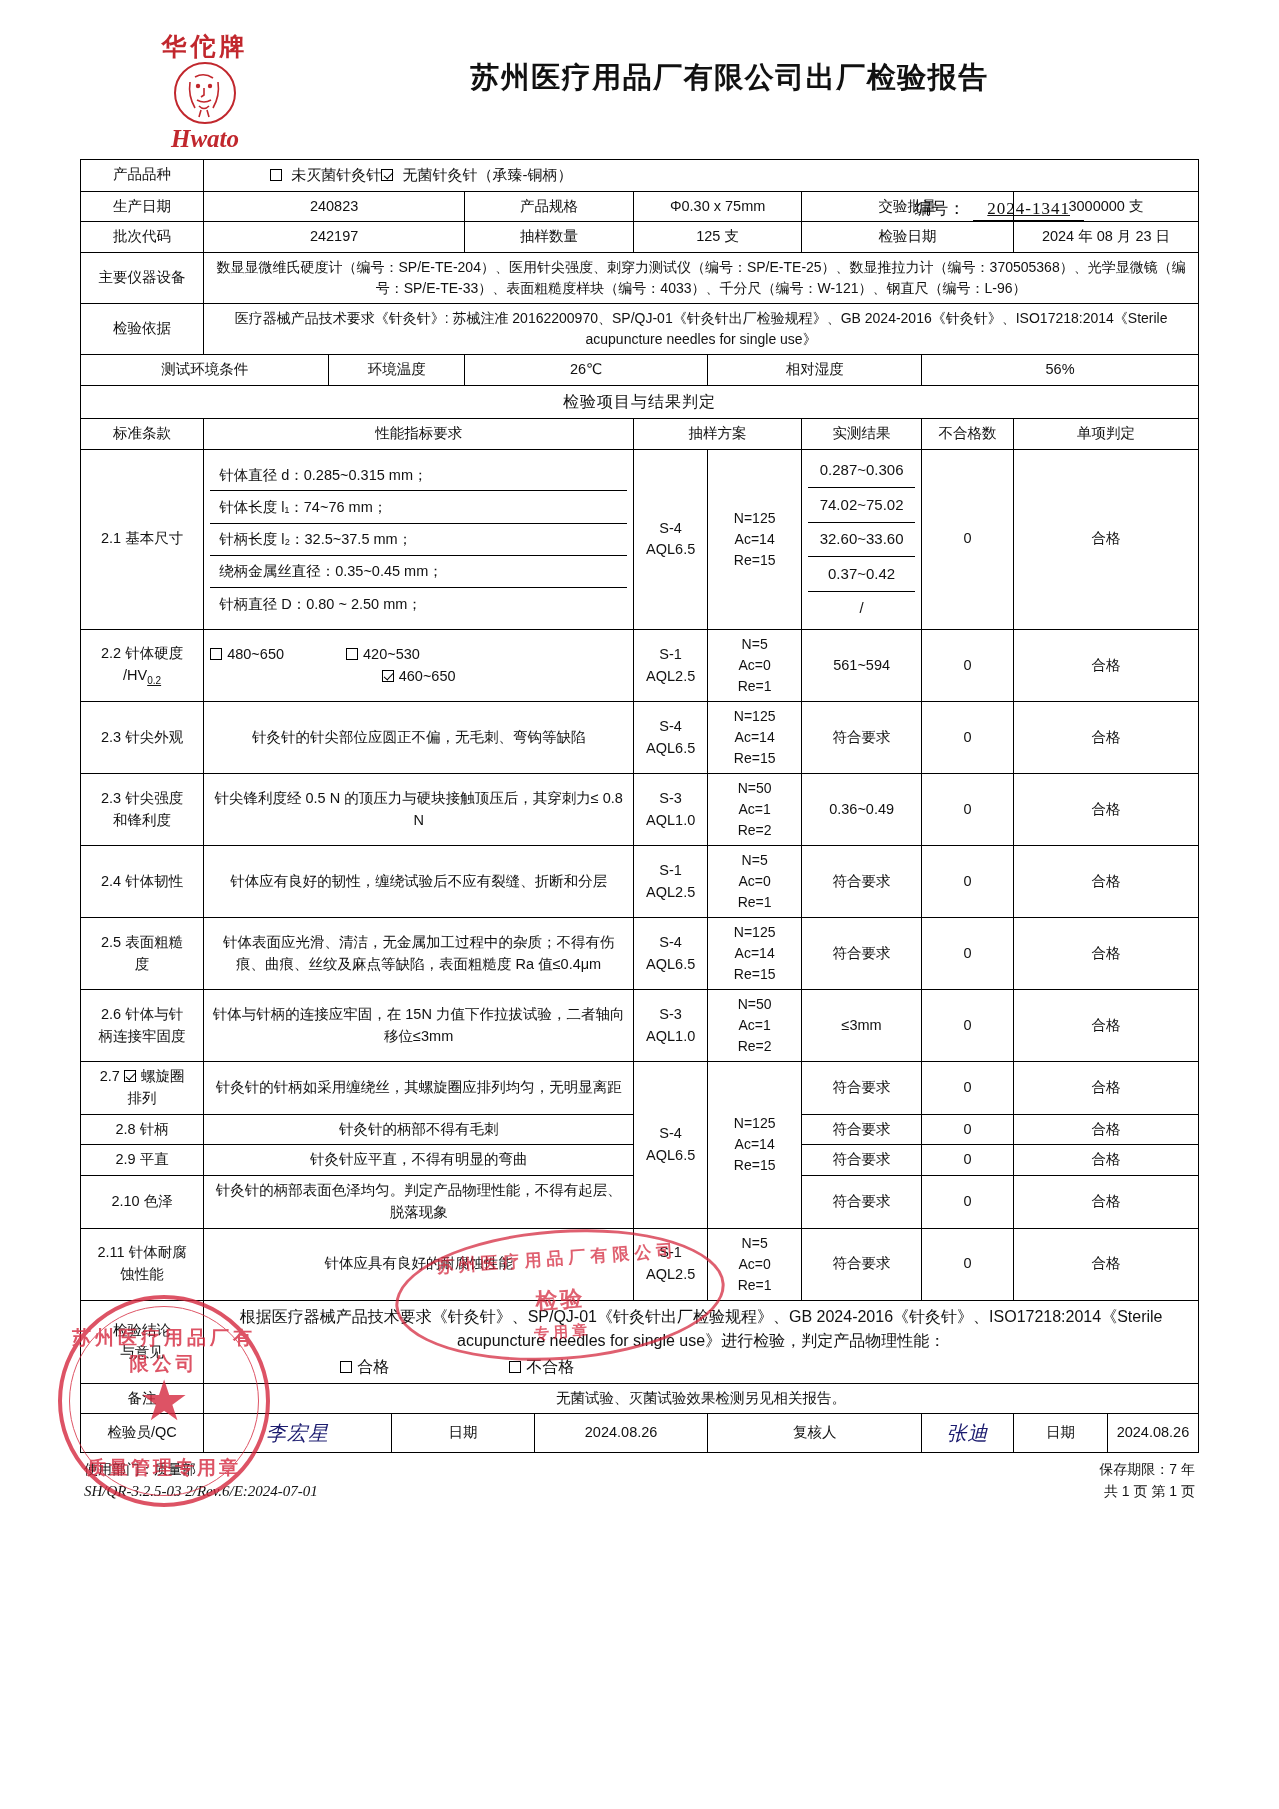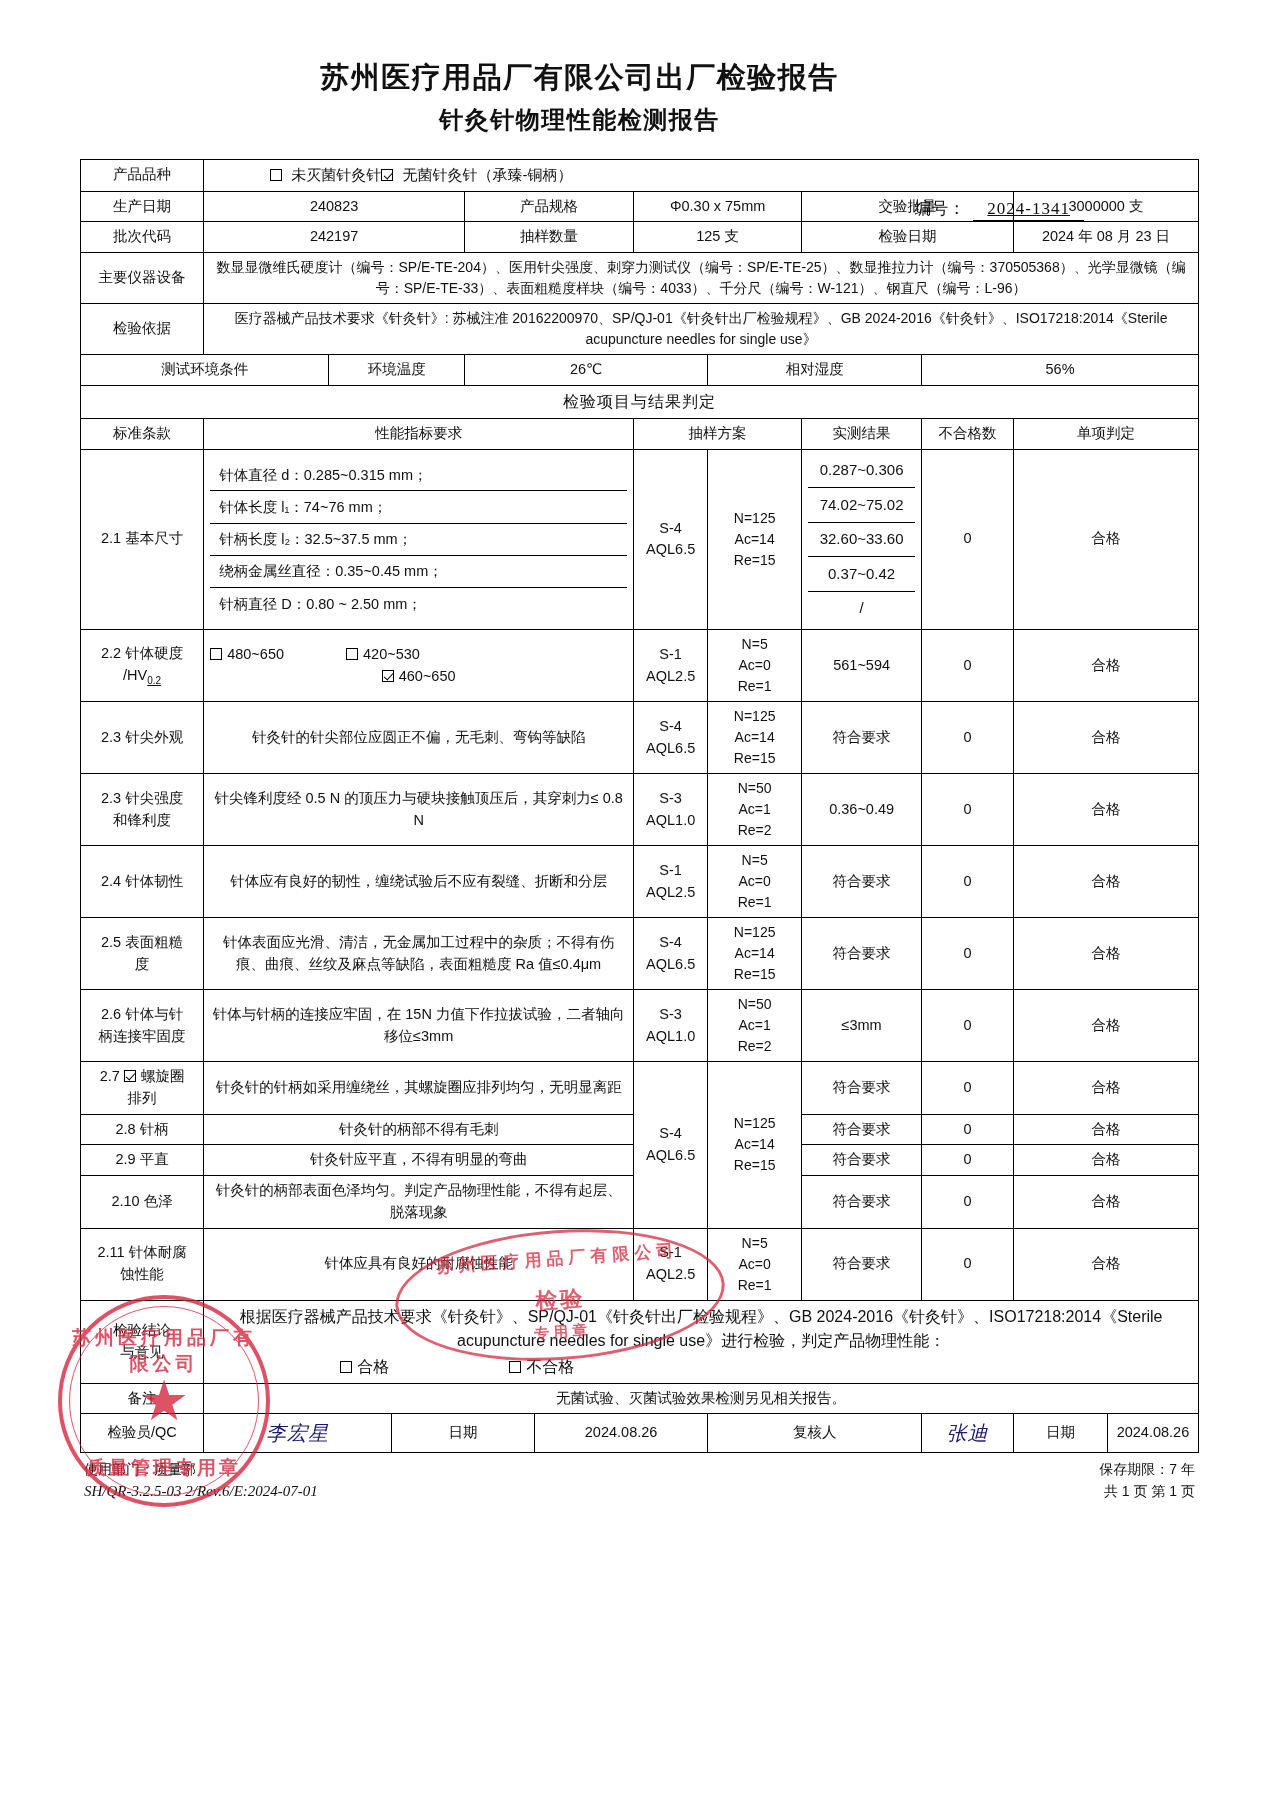--- a/index.html
+++ b/index.html
@@ -314,23 +314,41 @@
   }
   .stamp-round .arc-top { top: 26px; font-size: 19px; letter-spacing: 4px; }
   .stamp-round .arc-bot { bottom: 22px; font-size: 19px; letter-spacing: 3px; }
 </style>
 </head>
 <body>
 
 <div class="page">
 
   <div class="header">
+    <div class="logo">
+      <div class="logo-top">华佗牌</div>
+      <div class="logo-circle">
+        <svg width="57" height="57" viewBox="0 0 57 57">
+          <g fill="none" stroke="#c1272d" stroke-width="1.6">
+            <path d="M19 13 q9 -5 18 1"></path>
+            <circle cx="22" cy="22" r="2.2" fill="#c1272d" stroke="none"></circle>
+            <circle cx="34" cy="22" r="2.2" fill="#c1272d" stroke="none"></circle>
+            <path d="M28 24 l0 7 l-3 2"></path>
+            <path d="M21 36 q7 4 14 0"></path>
+            <path d="M14 18 q-2 14 5 26"></path>
+            <path d="M42 18 q2 14 -5 26"></path>
+            <path d="M23 42 q5 5 10 0"></path>
+            <path d="M25 46 l-2 7 M31 46 l2 7"></path>
+          </g>
+        </svg>
+      </div>
+      <div class="logo-word">Hwato</div>
+    </div>
     <div class="titles">
       <div class="title-main">苏州医疗用品厂有限公司出厂检验报告</div>
-      <div class="title-sub">针灸针物理性能检测报告</div>
     </div>
   </div>
 
   <div class="report-no">
     <span>编号：</span>
     <span class="val">2024-1341</span>
   </div>
 
   <div class="tbl-wrap">
   <table class="main">

